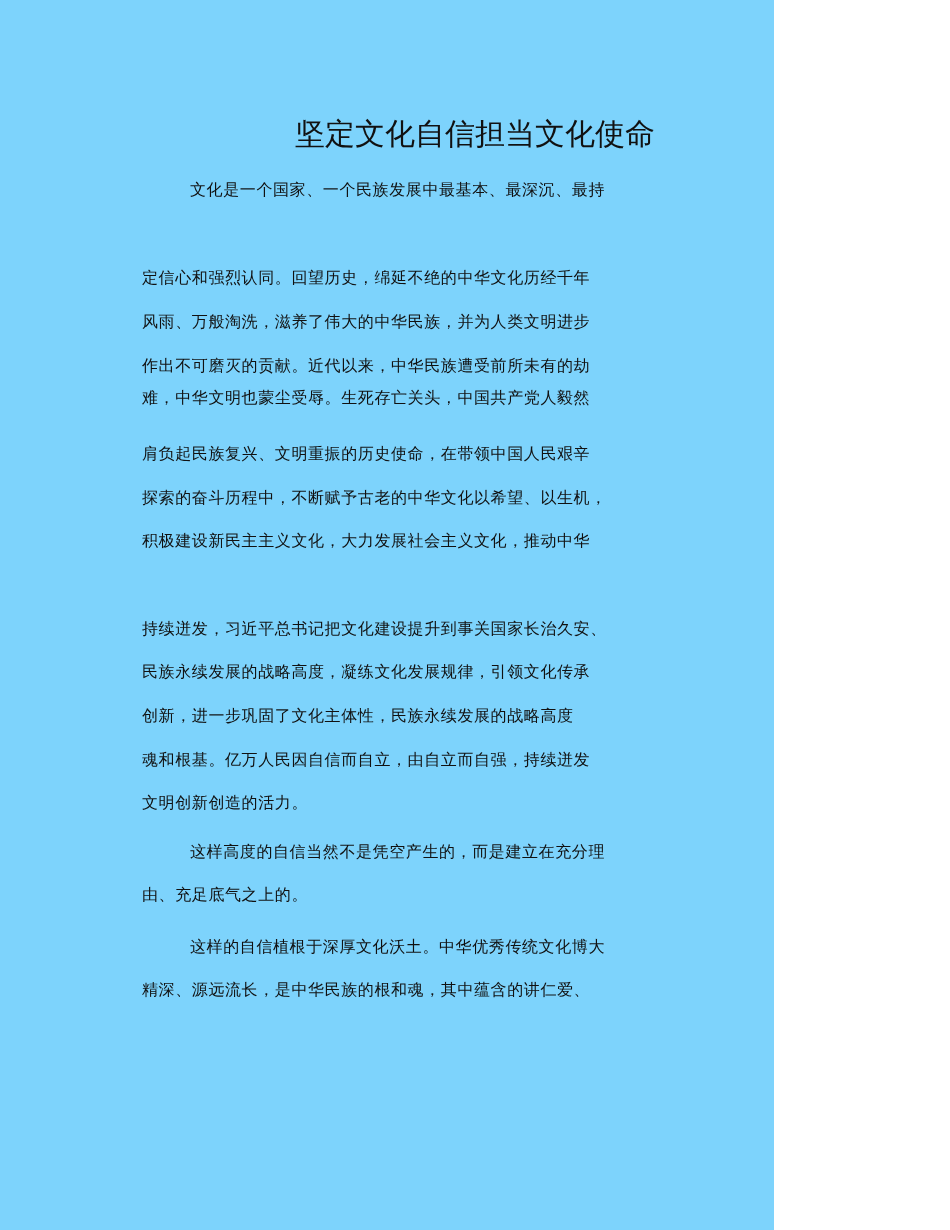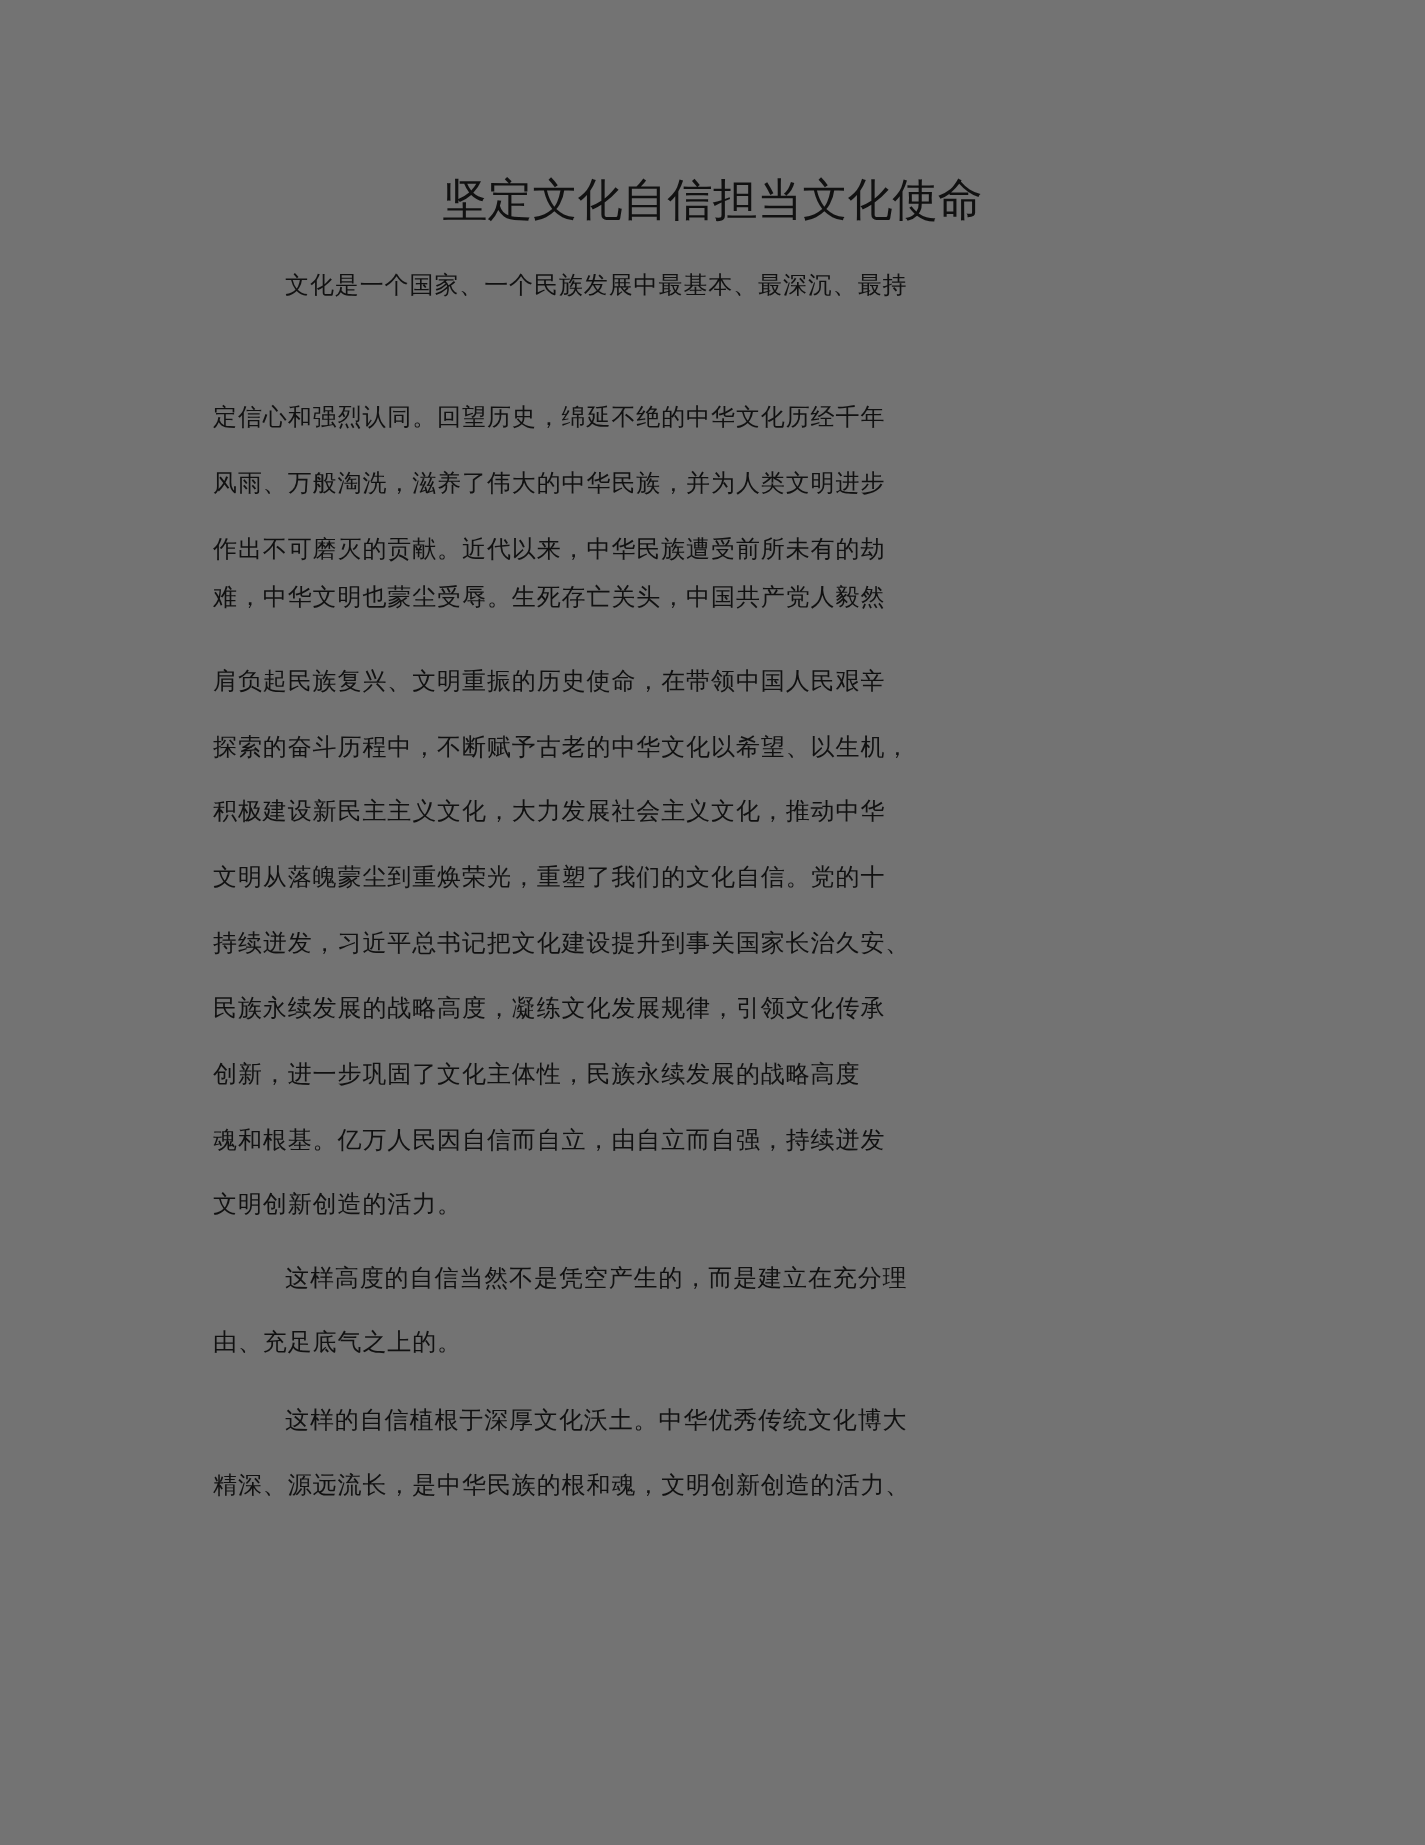--- a/index.html
+++ b/index.html
@@ -1,42 +1,41 @@
 <!DOCTYPE html>
 <html><head>
 <meta charset="utf-8">
 <style>
   html, body { margin:0; padding:0; background:#ffffff; }
   body { width:950px; height:1230px; position:relative; overflow:hidden;
          font-family:"DejaVu Sans","Liberation Sans",sans-serif; color:#111; }
-  .page { position:absolute; left:0; top:0; width:950px; height:1230px; background:#737373; }
+  .page { position:absolute; left:0; top:0; width:774px; height:1230px; background:#7dd3fc; }
   .title { position:absolute; left:0; width:950px; top:114px; text-align:center;
            font-size:30px; line-height:40px; letter-spacing:0px; }
   .line { position:absolute; left:142px; font-size:16px; line-height:32px; white-space:nowrap; letter-spacing:0.6px; }
   .indent { left:190px; }
 </style>
 </head>
 <body>
 
 <div class="page">
   <div class="title">坚定文化自信担当文化使命</div>
 
   <div class="line indent" style="top:174px">文化是一个国家、一个民族发展中最基本、最深沉、最持</div>
   <div class="line" style="top:262px">定信心和强烈认同。回望历史，绵延不绝的中华文化历经千年</div>
   <div class="line" style="top:306px">风雨、万般淘洗，滋养了伟大的中华民族，并为人类文明进步</div>
   <div class="line" style="top:350px">作出不可磨灭的贡献。近代以来，中华民族遭受前所未有的劫</div>
   <div class="line" style="top:382px">难，中华文明也蒙尘受辱。生死存亡关头，中国共产党人毅然</div>
   <div class="line" style="top:438px">肩负起民族复兴、文明重振的历史使命，在带领中国人民艰辛</div>
   <div class="line" style="top:482px">探索的奋斗历程中，不断赋予古老的中华文化以希望、以生机，</div>
   <div class="line" style="top:525px">积极建设新民主主义文化，大力发展社会主义文化，推动中华</div>
-  <div class="line" style="top:569px">文明从落魄蒙尘到重焕荣光，重塑了我们的文化自信。党的十</div>
   <div class="line" style="top:613px">持续迸发，习近平总书记把文化建设提升到事关国家长治久安、</div>
   <div class="line" style="top:656px">民族永续发展的战略高度，凝练文化发展规律，引领文化传承</div>
   <div class="line" style="top:700px">创新，进一步巩固了文化主体性，民族永续发展的战略高度</div>
   <div class="line" style="top:744px">魂和根基。亿万人民因自信而自立，由自立而自强，持续迸发</div>
   <div class="line" style="top:787px">文明创新创造的活力。</div>
 
   <div class="line indent" style="top:836px">这样高度的自信当然不是凭空产生的，而是建立在充分理</div>
   <div class="line" style="top:879px">由、充足底气之上的。</div>
 
   <div class="line indent" style="top:931px">这样的自信植根于深厚文化沃土。中华优秀传统文化博大</div>
-  <div class="line" style="top:974px">精深、源远流长，是中华民族的根和魂，文明创新创造的活力、</div>
+  <div class="line" style="top:974px">精深、源远流长，是中华民族的根和魂，其中蕴含的讲仁爱、</div>
 </div>
 
 </body></html>

